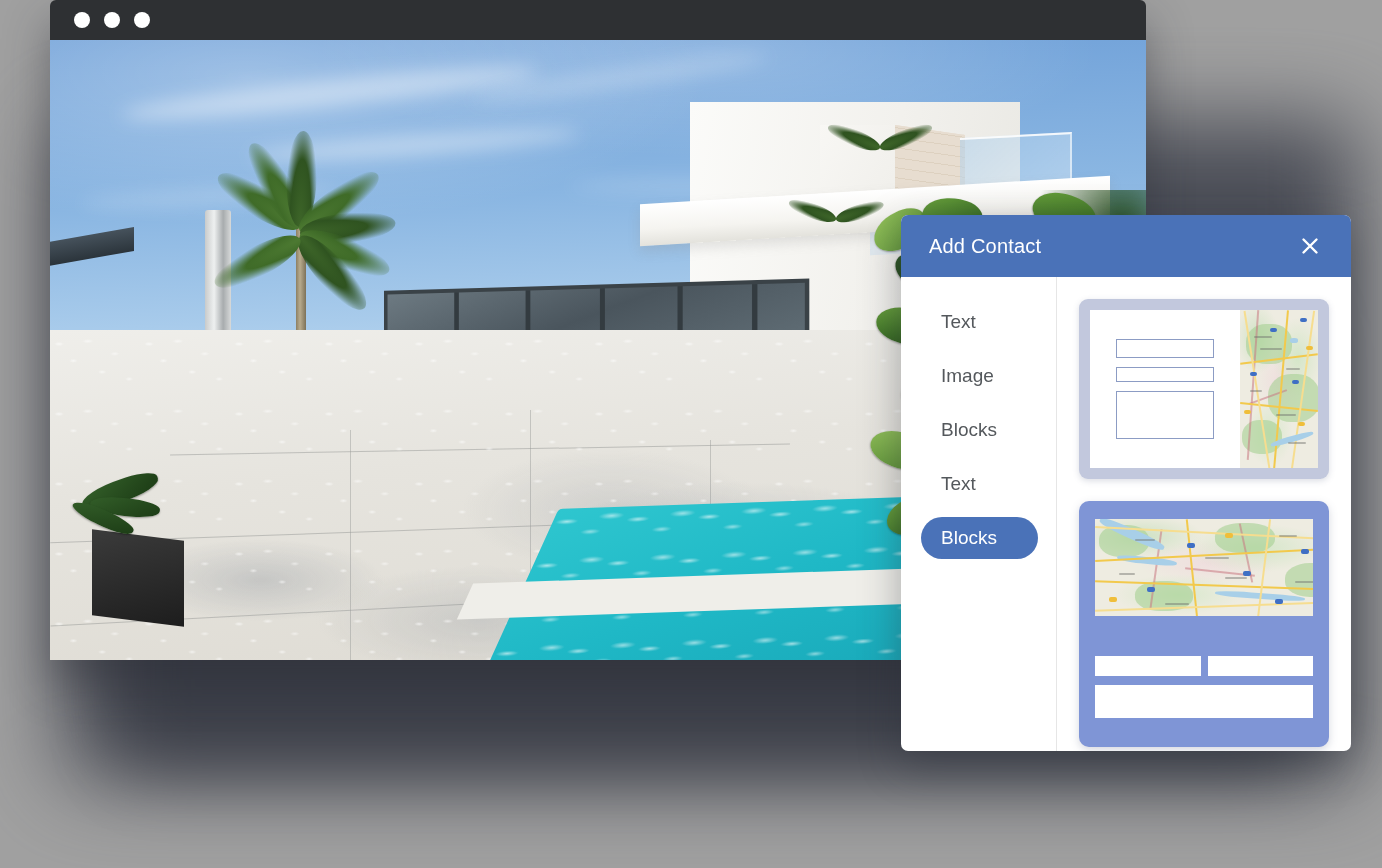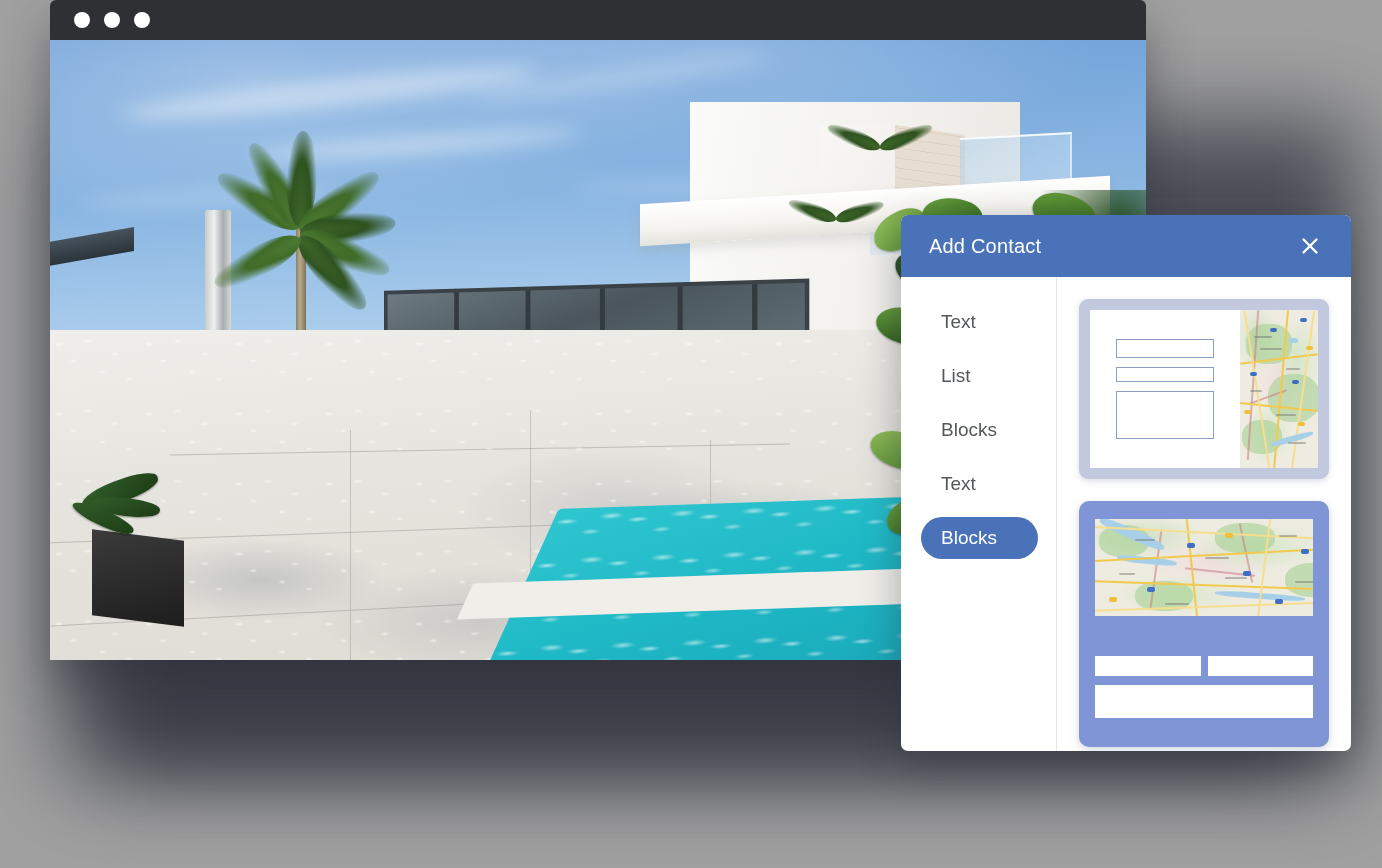--- a/index.html
+++ b/index.html
@@ -461,21 +461,21 @@
     </span>
   </div>
 
   <div class="modal-body">
 
     <div class="modal-nav">
       <div class="nav-item">
         <span>Text</span>
       </div>
       <div class="nav-item">
-        <span>List</span>
+        <span>Image</span>
       </div>
       <div class="nav-item">
         <span>Blocks</span>
       </div>
       <div class="nav-item">
         <span>Text</span>
       </div>
       <div class="nav-item active">
         <span>Blocks</span>
       </div>

